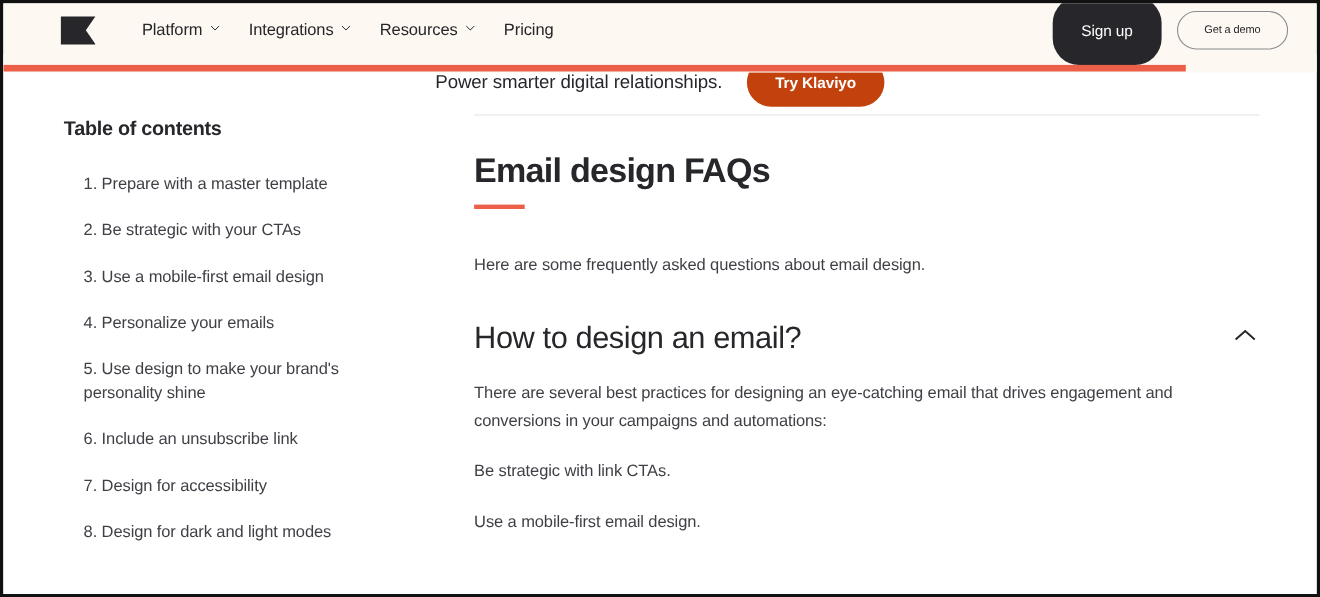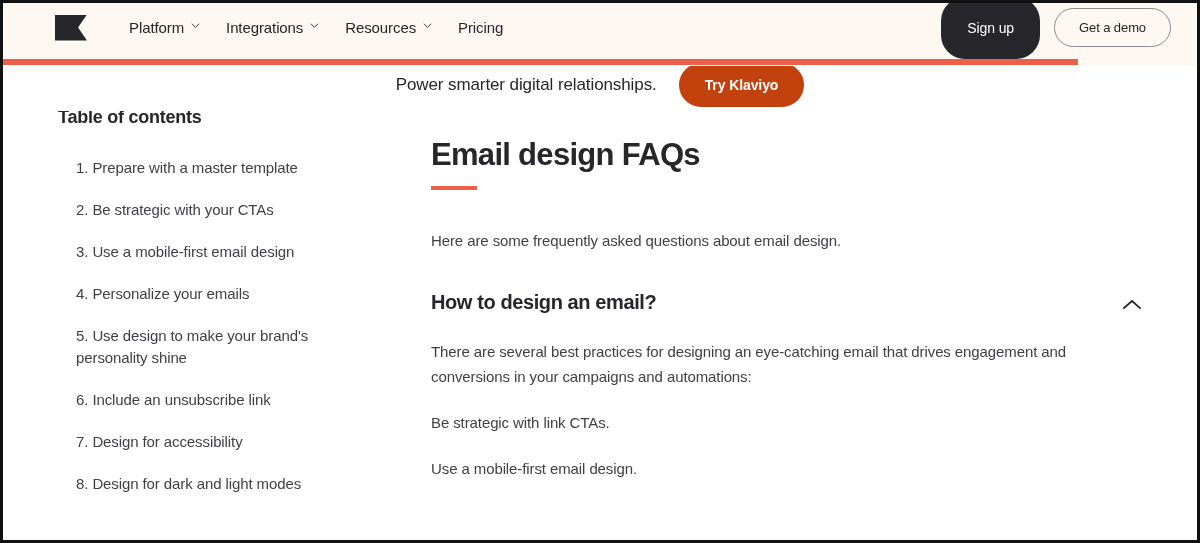--- a/index.html
+++ b/index.html
@@ -18,21 +18,21 @@
     height: 543px;
     background: #ffffff;
     border: 3px solid #111111;
     overflow: hidden;
   }
 
   
   #promo-bar {
     position: absolute;
     left: 0;
-    top: 56px;
+    top: 46px;
     width: 1194px;
     height: 52px;
     background: #ffffff;
     display: flex;
     align-items: center;
     justify-content: center;
     gap: 22px;
     z-index: 1;
   }
   #promo-text {
@@ -120,21 +120,21 @@
     border-radius: 24px;
     padding: 23px 26px;
     cursor: pointer;
     white-space: nowrap;
     letter-spacing: -0.1px;
     font-family: "Liberation Sans", sans-serif;
   }
   #demo-button {
     background: transparent;
     color: #26262b;
-    font-size: 13px;
+    font-size: 10px;
     border: 1px solid #8c8c90;
     border-radius: 24px;
     padding: 11px 24px;
     cursor: pointer;
     white-space: nowrap;
     letter-spacing: -0.1px;
     font-family: "Liberation Sans", sans-serif;
   }
 
   
@@ -222,22 +222,22 @@
   }
 
   .faq-entry { margin-top: 41px; }
   .faq-question-row {
     display: flex;
     align-items: flex-start;
     justify-content: space-between;
     cursor: pointer;
   }
   .faq-question {
-    font-size: 20px;
-    font-weight: bold;
+    font-size: 28px;
+    font-weight: normal;
     color: #26262b;
     letter-spacing: -0.4px;
     line-height: 1.2;
   }
   .faq-toggle-icon {
     width: 26px;
     height: 26px;
     flex: 0 0 auto;
     margin-top: 2px;
   }

